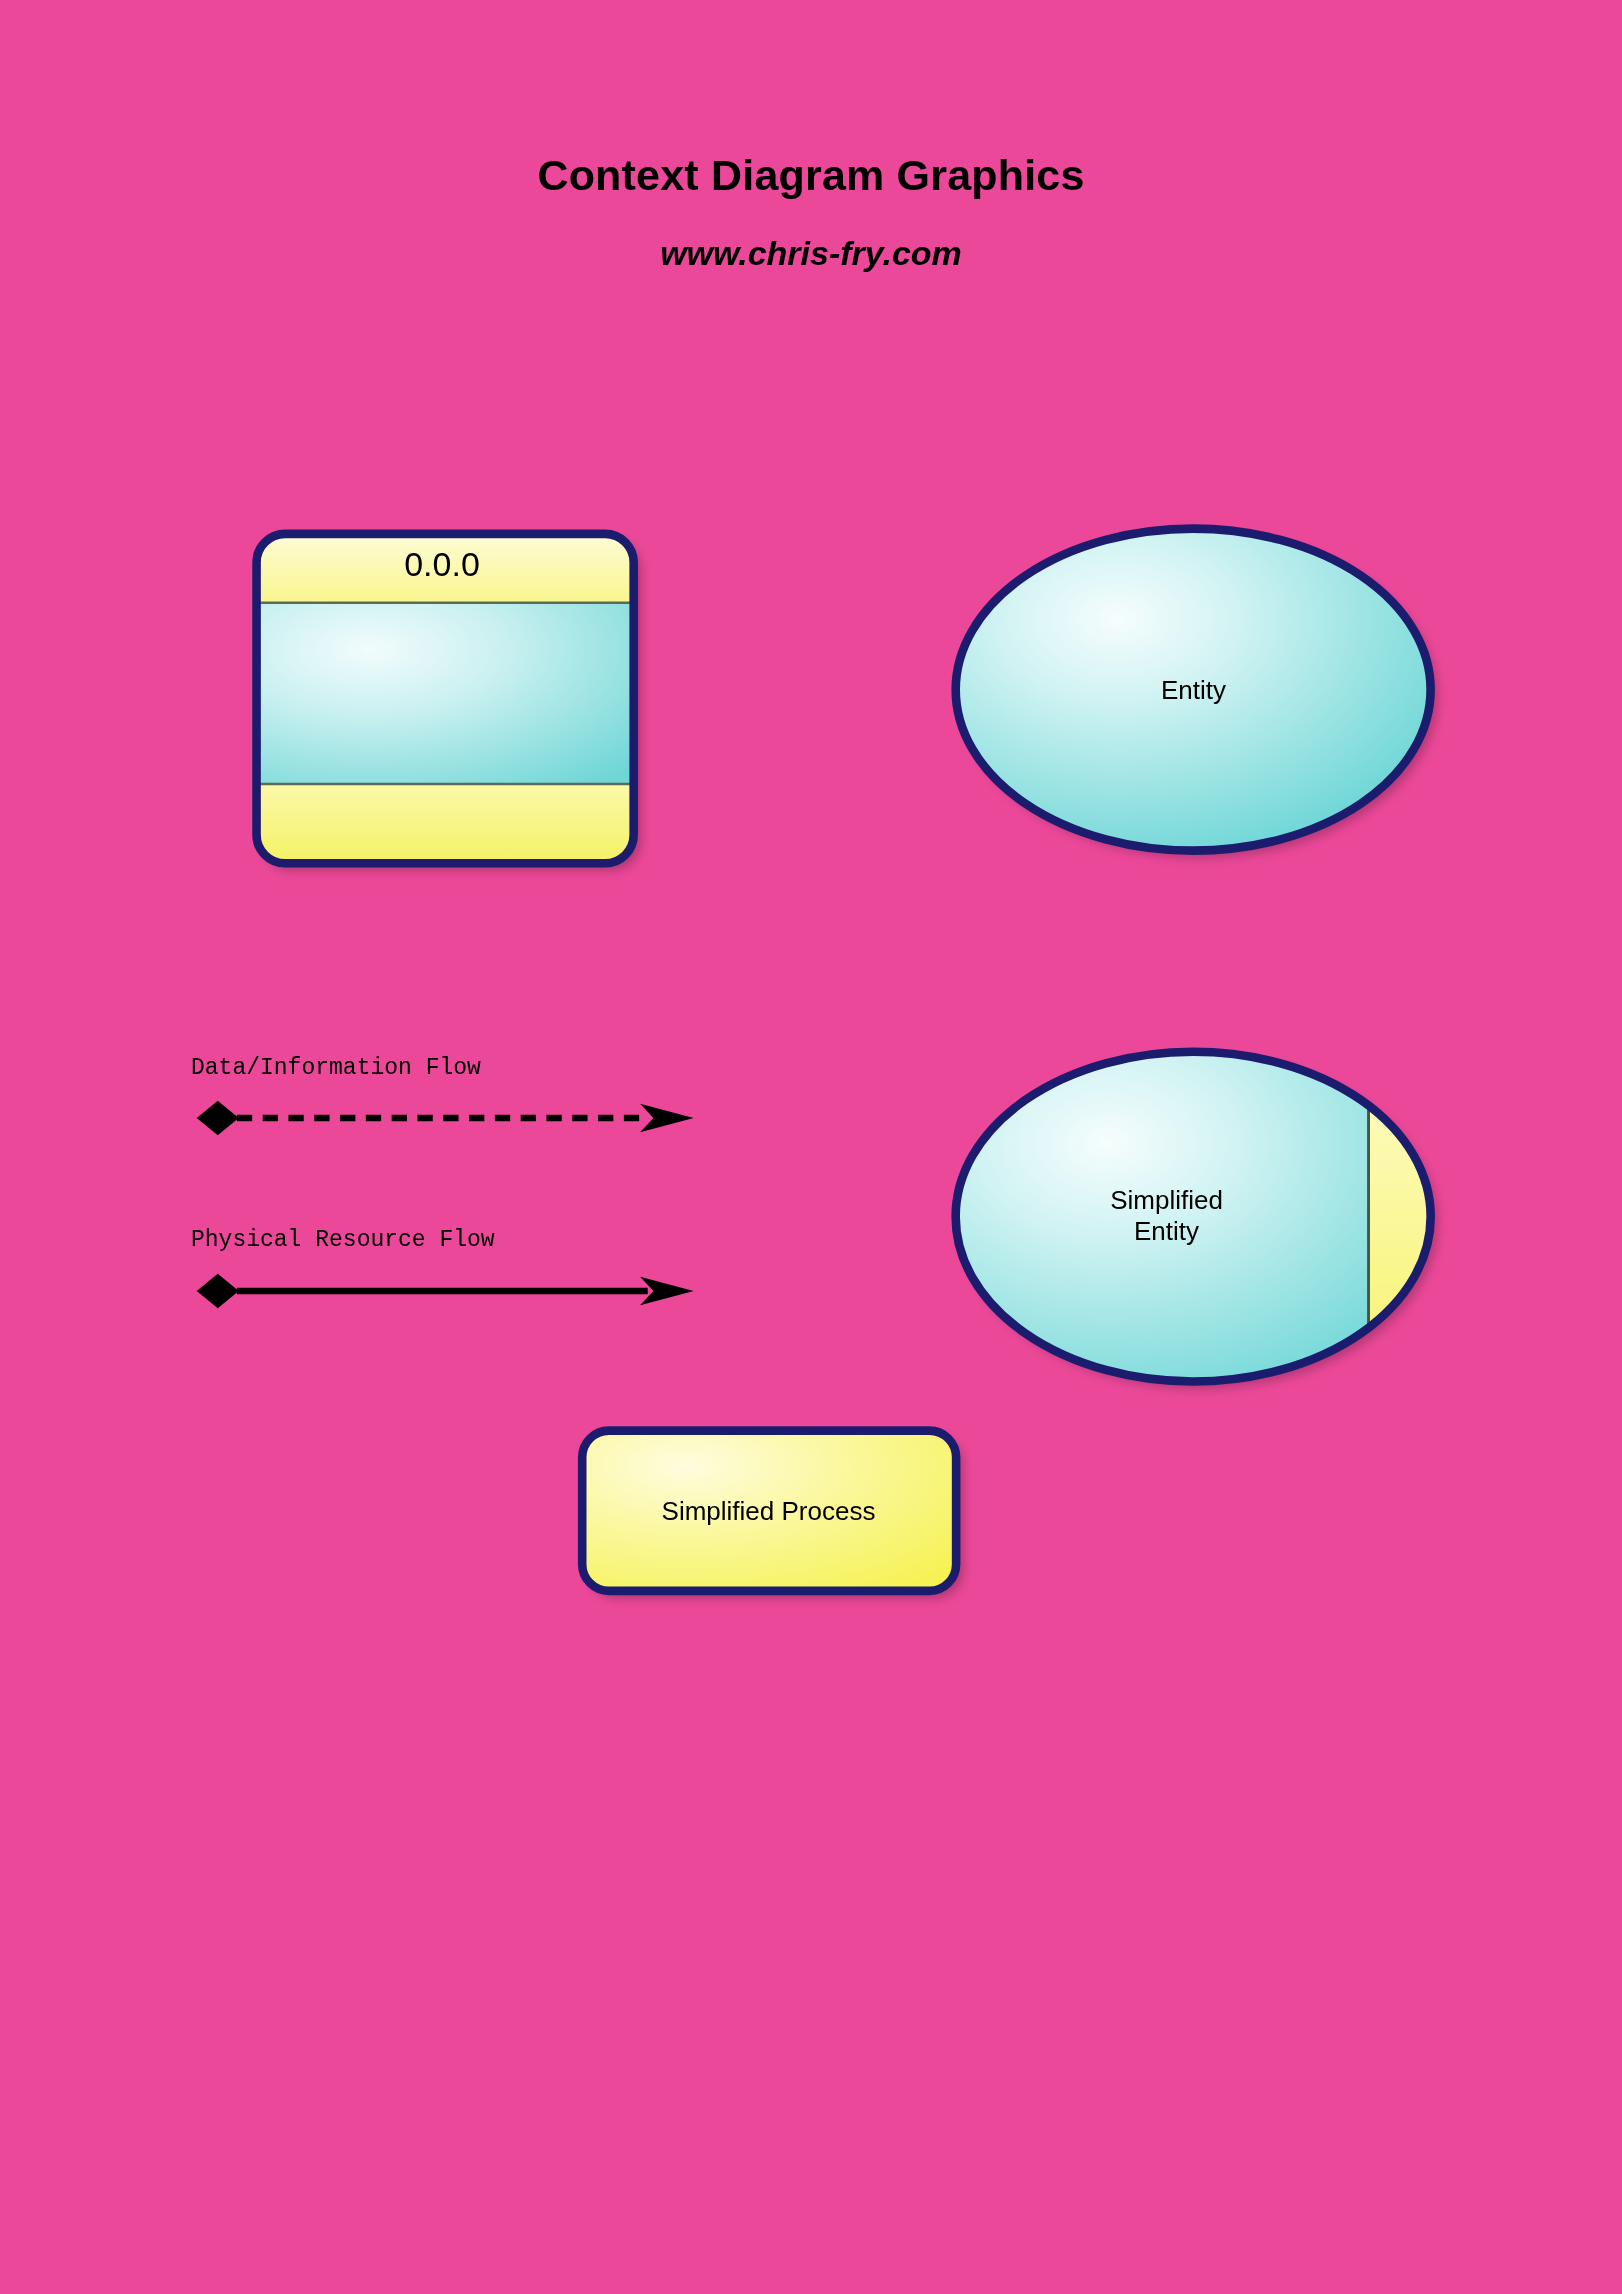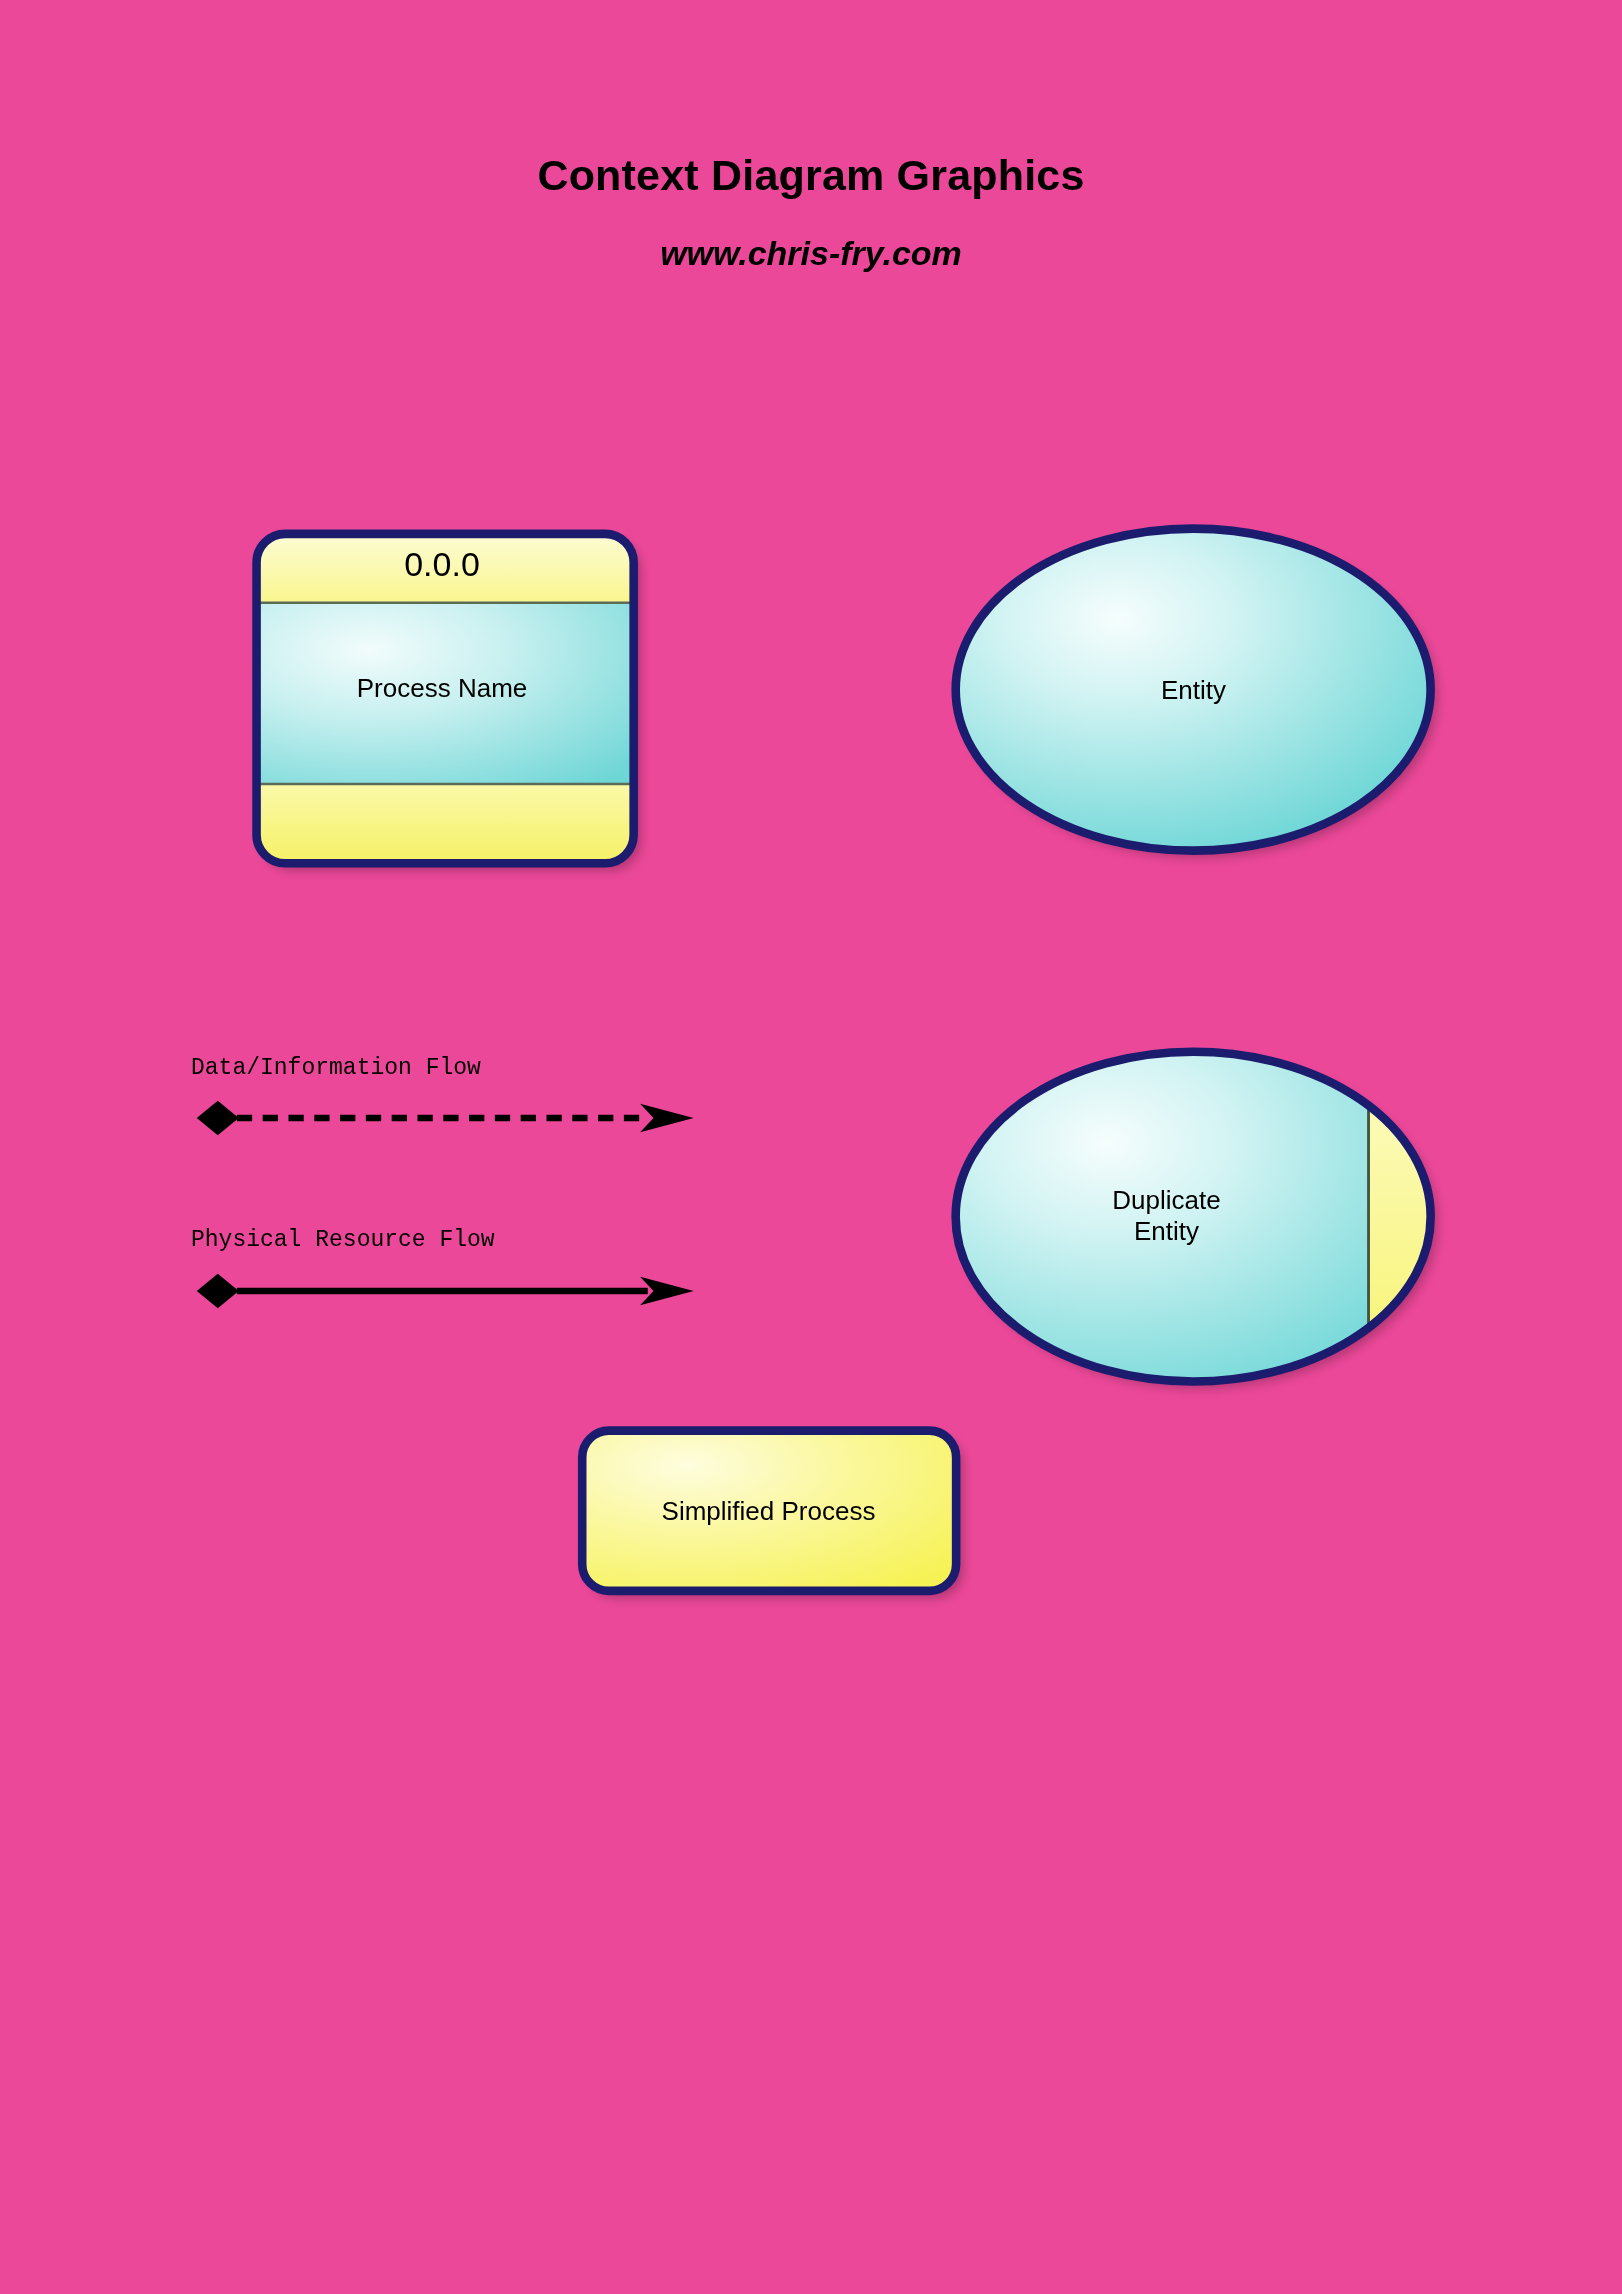--- a/index.html
+++ b/index.html
@@ -172,21 +172,20 @@
         <rect x="10" y="82" width="395" height="190" fill="url(#gProcCyan)"></rect>
         <rect x="10" y="272" width="395" height="83" fill="url(#gProcBotYellow)"></rect>
         <line x1="10" y1="82" x2="405" y2="82" stroke="#5c6b55" stroke-width="2.6"></line>
         <line x1="10" y1="272" x2="405" y2="272" stroke="#5c6b55" stroke-width="2.6"></line>
       </g>
 
       <rect x="10" y="10" width="395" height="345" rx="30" ry="30" fill="none" stroke="#1c1c6e" stroke-width="9"></rect>
     </svg>
   </div>
   <div class="shape-label" id="process-box-number">0.0.0</div>
-  <div class="shape-label" id="process-box-name">Process Name</div>
 
   <div class="shape" id="entity-ellipse">
     <svg width="497" height="344" viewBox="0 0 520 360" xmlns="http://www.w3.org/2000/svg">
       <defs>
         <radialGradient id="gEntityCyan" cx="0.34" cy="0.28" r="0.82">
           <stop offset="0%" stop-color="#f6fdfd"></stop>
           <stop offset="30%" stop-color="#d2f3f3"></stop>
           <stop offset="100%" stop-color="#66d4d4"></stop>
         </radialGradient>
         <filter id="shadowEnt" x="-20%" y="-20%" width="150%" height="150%">
@@ -222,21 +221,21 @@
       <g clip-path="url(#clipDupEllipse)">
         <rect x="0" y="0" width="520" height="368" fill="url(#gDupCyan)"></rect>
         <rect x="440" y="0" width="80" height="368" fill="url(#gDupYellow)"></rect>
         <line x1="440" y1="0" x2="440" y2="368" stroke="#44553f" stroke-width="3"></line>
       </g>
       <ellipse cx="256.5" cy="180.5" rx="248.5" ry="172.5" fill="none" stroke="#1c1c6e" stroke-width="9"></ellipse>
     </svg>
   </div>
   <div class="shape-label" id="duplicate-entity-label">
     <div>
-      <div>Duplicate</div>
+      <div>Simplified</div>
       <div>Entity</div>
     </div>
   </div>
 
   <div class="flow-label" id="data-flow-label">Data/Information Flow</div>
   <div class="flow" id="data-flow">
     <svg width="516" height="48" viewBox="0 0 540 50" xmlns="http://www.w3.org/2000/svg">
 
       <polygon points="6,25 28,7 50,25 28,43" fill="#000000"></polygon>
 

